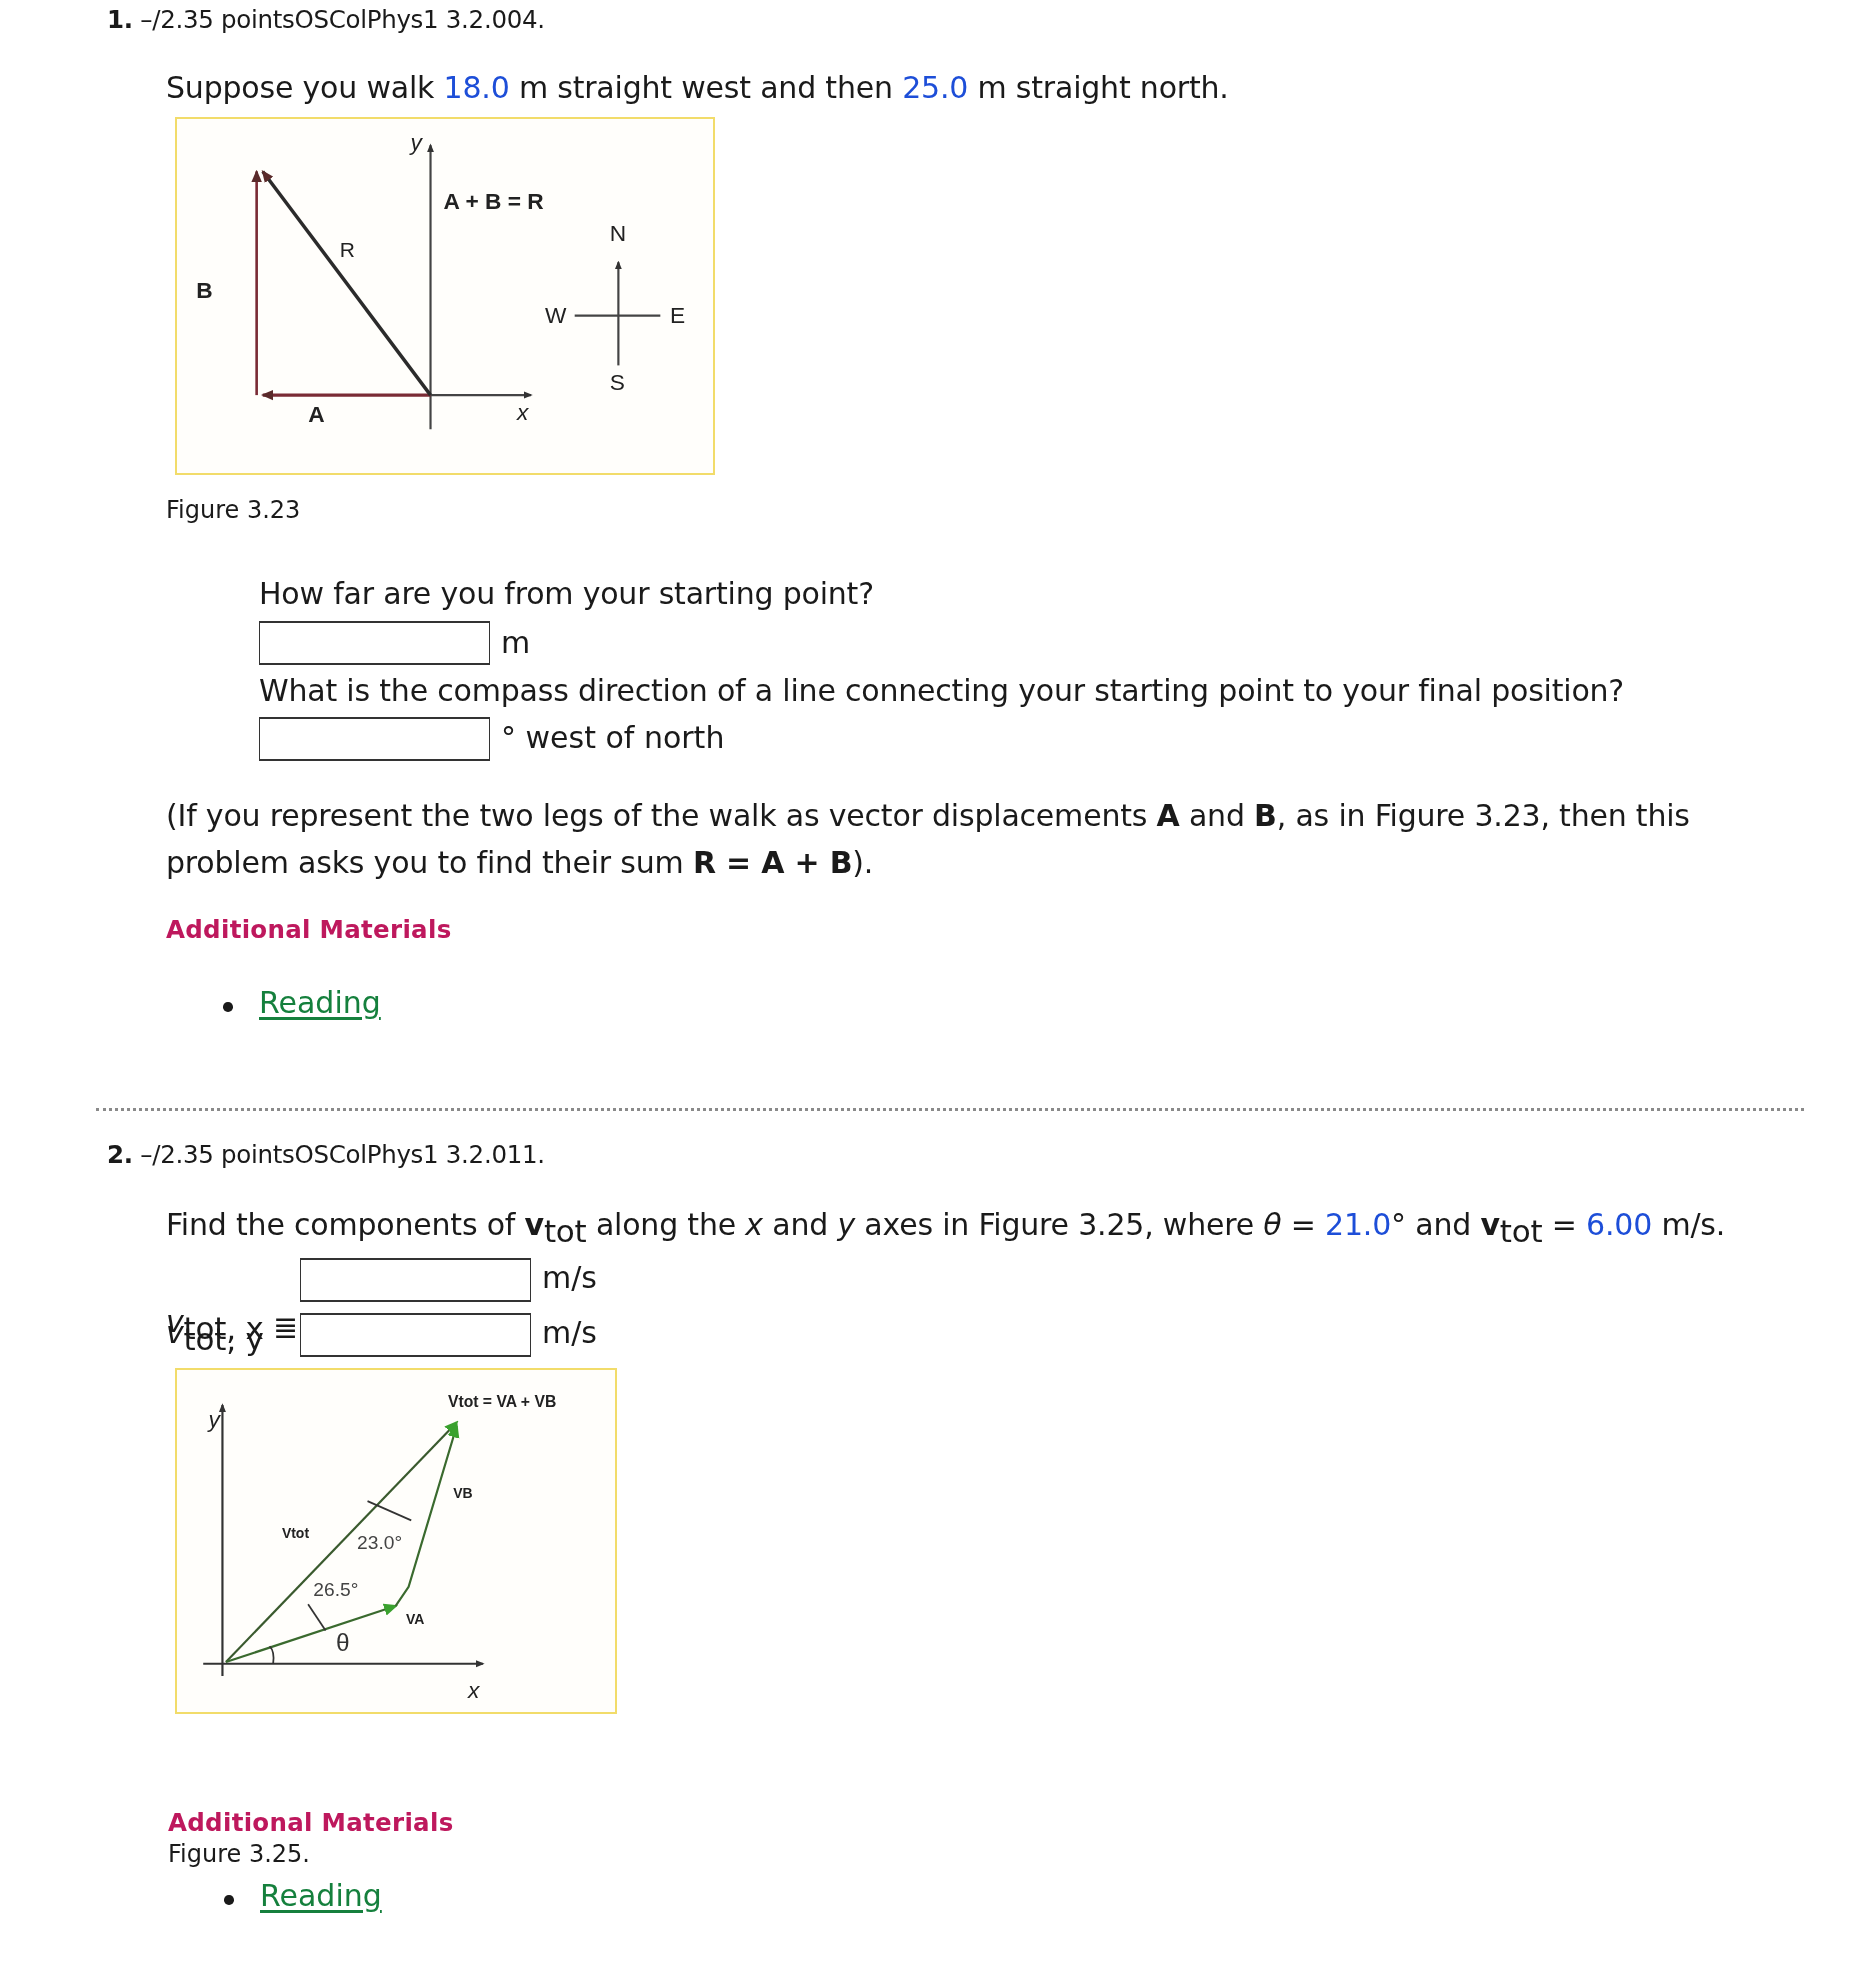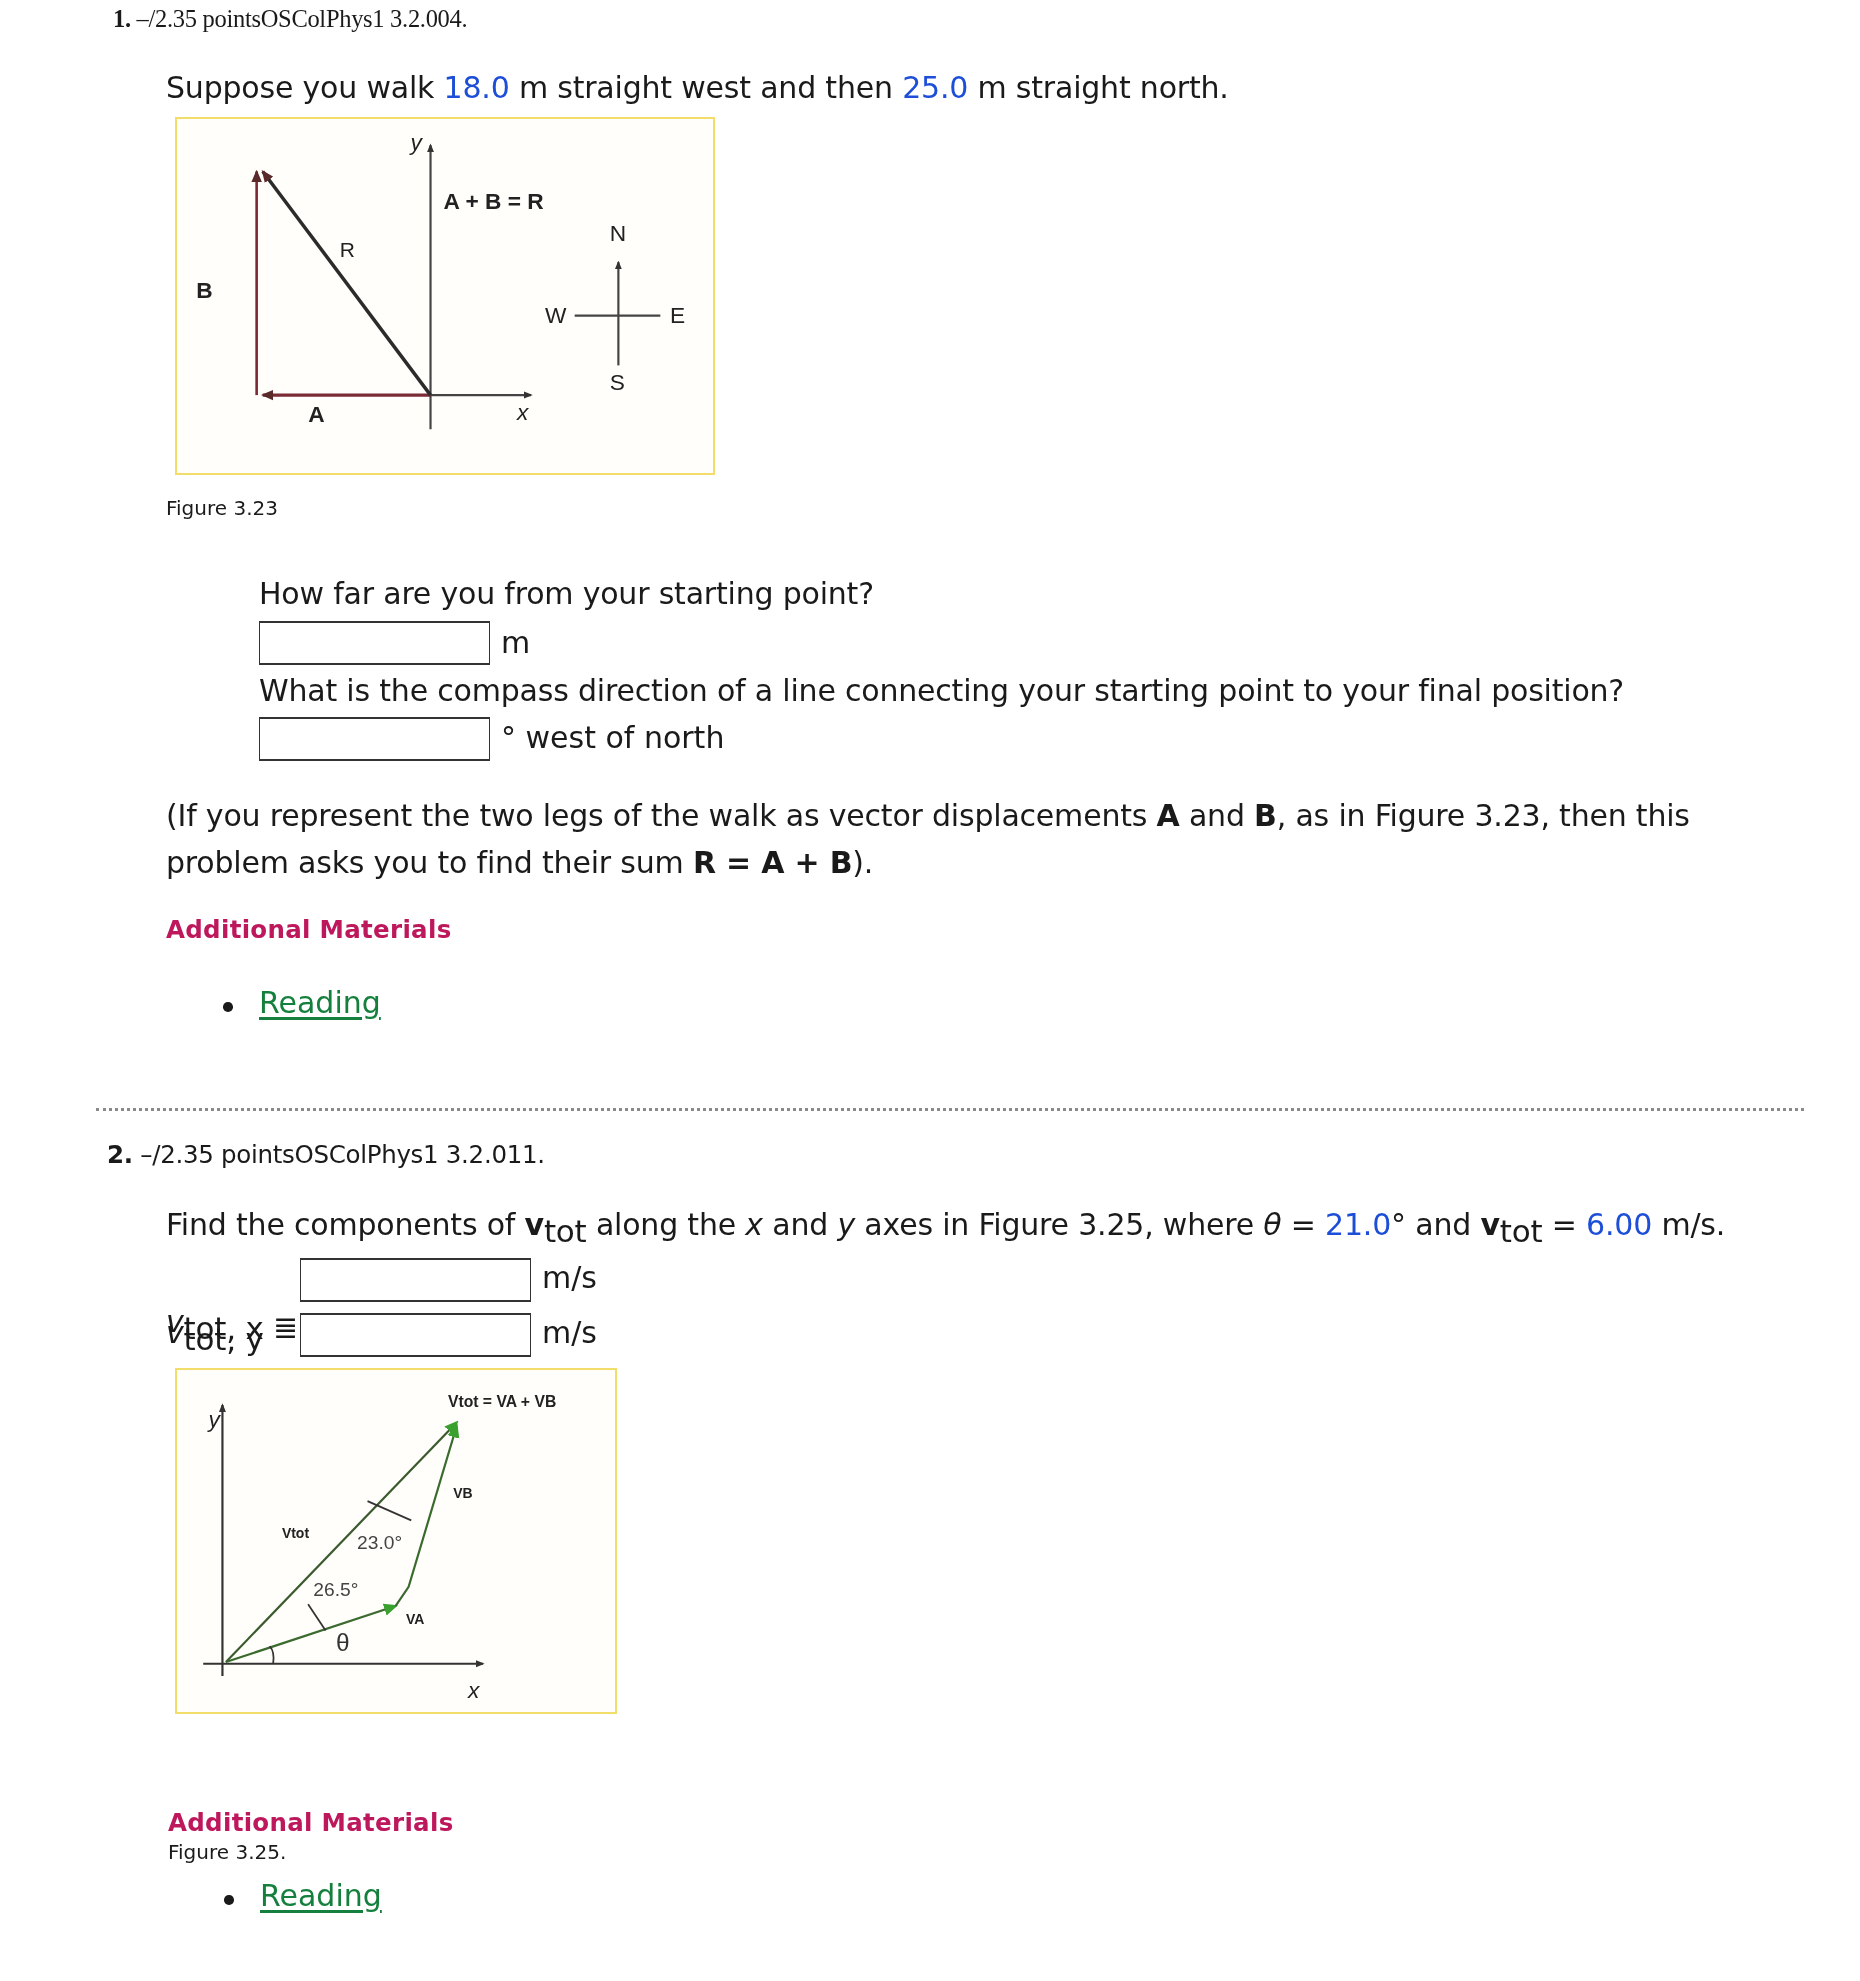--- a/index.html
+++ b/index.html
@@ -8,41 +8,41 @@
     font-family: "DejaVu Sans", sans-serif; color: #1a1a1a;
   }
   .abs { position: absolute; }
   .qhead { font-size: 24.5px; color: #1a1a1a; letter-spacing: -0.3px; }
   .qhead b { font-weight: bold; }
   .body-text { font-size: 30px; color: #1a1a1a; letter-spacing: -0.2px; white-space: nowrap; }
   .red { color: #1d4ed8; }
   .figure-box {
     border: 2.6px solid #f2dc6a; background: #fffefb; box-sizing: border-box;
   }
-  .caption { font-size: 20px; color: #1a1a1a; text-align: right; }
+  .caption { font-size: 24px; color: #1a1a1a; text-align: right; }
   .answer-box {
     border: 1.7px solid #333; border-top-width: 2.6px; border-bottom-width: 2.6px;
     background: #fff; box-sizing: border-box; width: 231px; height: 44px;
     font-family: "DejaVu Sans", sans-serif; font-size: 24.5px; padding: 0 5.2px; outline: none;
   }
   .unit { font-size: 30px; color: #1a1a1a; }
   .addl { font-size: 24.5px; font-weight: bold; color: #be185d; letter-spacing: 0.3px; }
   .bullet { width: 9.6px; height: 9.6px; border-radius: 50%; background: #1a1a1a; }
   .link { font-size: 30px; color: #15803d; text-decoration: underline; text-underline-offset: 4.4px; cursor: pointer; }
   .divider {
     border-top: 3.5px dotted #8a8a8a; height: 0;
   }
   .vec { font-weight: bold; }
   .sub { font-size: 31px; vertical-align: -7px; }
   svg text { font-family: "Liberation Sans", sans-serif; }
 </style>
 </head>
 <body>
 
-<div class="abs qhead" style="left:113px; top:5.2px;font-family:Liberation Serif, serif;">
+<div class="abs qhead" style="left:107px; top:5.2px;">
   <b>1.</b>
   <span>–/2.35 pointsOSColPhys1 3.2.004.</span>
 </div>
 
 <div class="abs body-text" style="left:166px; top:70px;">
   <span>Suppose you walk </span><span class="red">18.0</span><span> m straight west and then </span><span class="red">25.0</span><span> m straight north.</span>
 </div>
 
 <div class="abs figure-box" style="left:175px; top:117px; width:540px; height:358px;">
   <svg width="535" height="353" viewBox="0 0 612 404">

